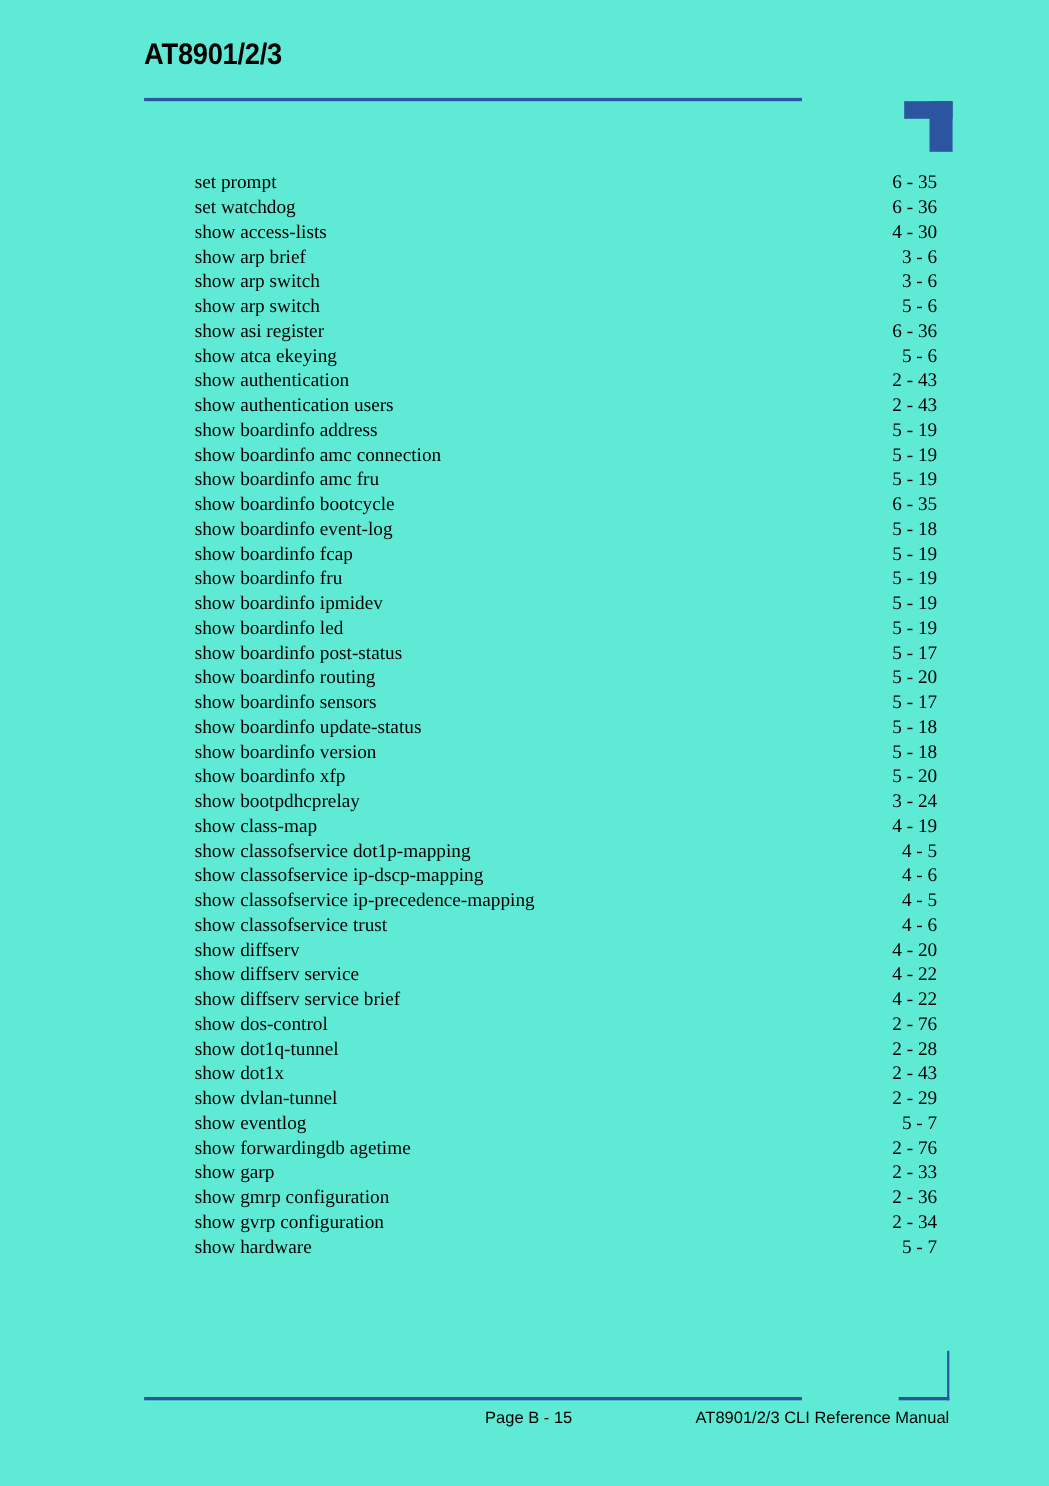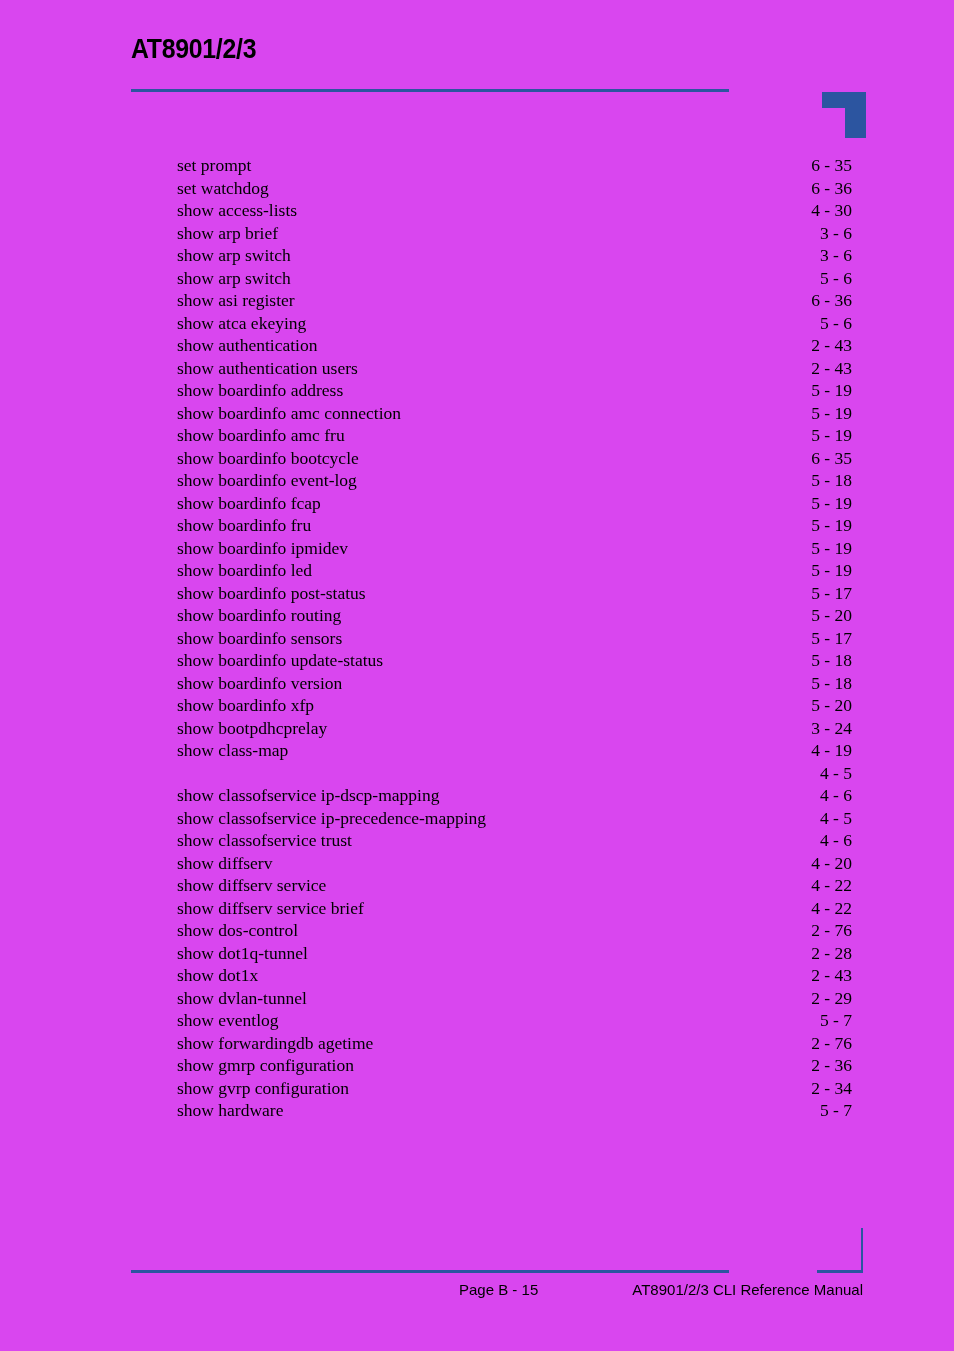--- a/index.html
+++ b/index.html
@@ -5,21 +5,21 @@
 <style>
   html, body {
     margin: 0;
     padding: 0;
     background: #ffffff;
   }
   .page {
     position: relative;
     width: 954px;
     height: 1351px;
-    background: #d946ef;
+    background: #5eead4;
     overflow: hidden;
     font-family: "Liberation Serif", "DejaVu Serif", serif;
   }
 
   
   .page-title {
     position: absolute;
     left: 131px;
     top: 34px;
     font-family: "Liberation Sans Narrow", "Liberation Sans", "DejaVu Sans", sans-serif;
@@ -128,21 +128,21 @@
   }
   .footer-text {
     position: absolute;
     top: 1281px;
     font-family: "Liberation Sans", "DejaVu Sans", sans-serif;
     font-size: 15px;
     color: #000000;
     white-space: nowrap;
   }
   .footer-page-number {
-    left: 459px;
+    left: 441px;
   }
   .footer-manual-title {
     right: 91px;
     text-align: center;
   }
 </style>
 </head>
 <body>
 
 <div class="page">
@@ -259,20 +259,21 @@
       </div>
       <div class="index-row">
         <span class="entry-label">show bootpdhcprelay</span>
         <span class="entry-page">3 - 24</span>
       </div>
       <div class="index-row">
         <span class="entry-label">show class-map</span>
         <span class="entry-page">4 - 19</span>
       </div>
       <div class="index-row">
+        <span class="entry-label">show classofservice dot1p-mapping</span>
         <span class="entry-page">4 - 5</span>
       </div>
       <div class="index-row">
         <span class="entry-label">show classofservice ip-dscp-mapping</span>
         <span class="entry-page">4 - 6</span>
       </div>
       <div class="index-row">
         <span class="entry-label">show classofservice ip-precedence-mapping</span>
         <span class="entry-page">4 - 5</span>
       </div>
@@ -308,20 +309,24 @@
         <span class="entry-label">show dvlan-tunnel</span>
         <span class="entry-page">2 - 29</span>
       </div>
       <div class="index-row">
         <span class="entry-label">show eventlog</span>
         <span class="entry-page">5 - 7</span>
       </div>
       <div class="index-row">
         <span class="entry-label">show forwardingdb agetime</span>
         <span class="entry-page">2 - 76</span>
+      </div>
+      <div class="index-row">
+        <span class="entry-label">show garp</span>
+        <span class="entry-page">2 - 33</span>
       </div>
       <div class="index-row">
         <span class="entry-label">show gmrp configuration</span>
         <span class="entry-page">2 - 36</span>
       </div>
       <div class="index-row">
         <span class="entry-label">show gvrp configuration</span>
         <span class="entry-page">2 - 34</span>
       </div>
       <div class="index-row">

